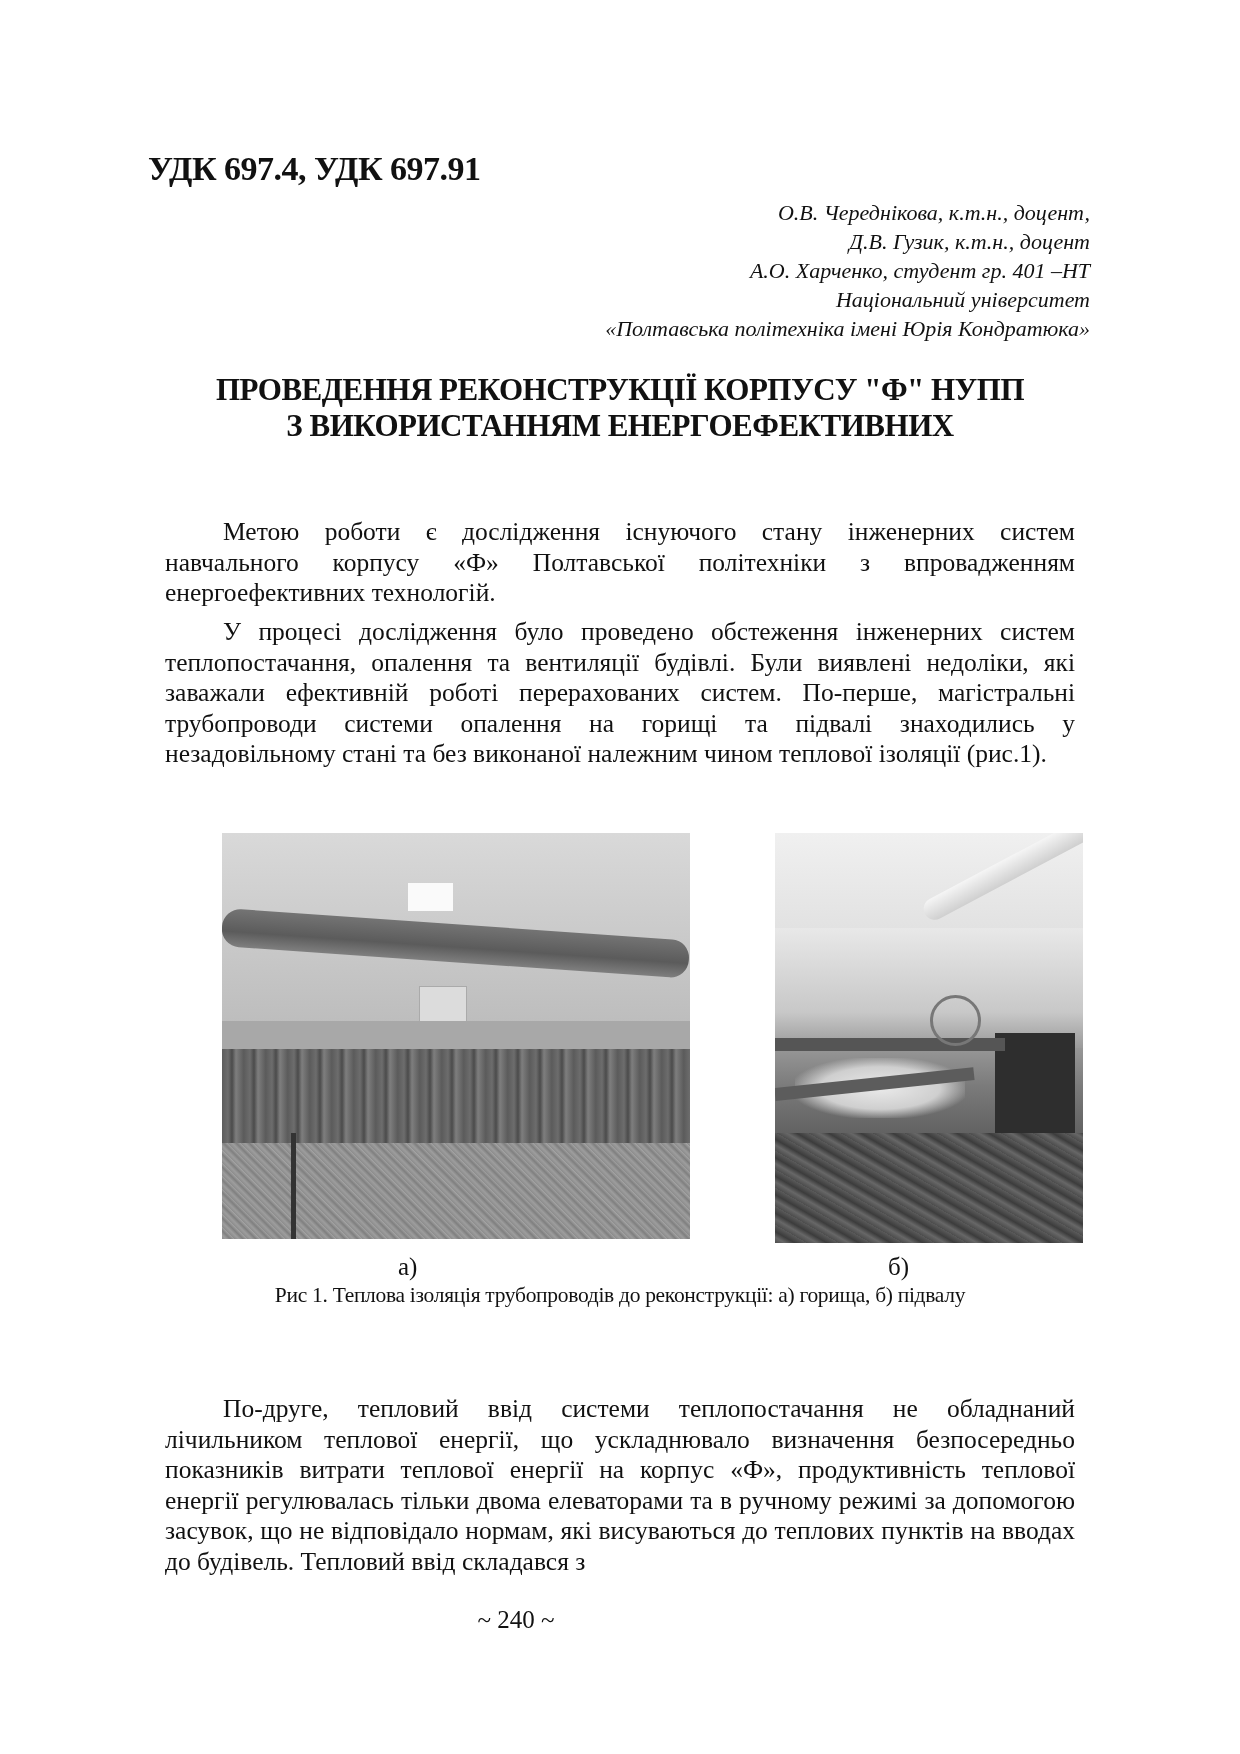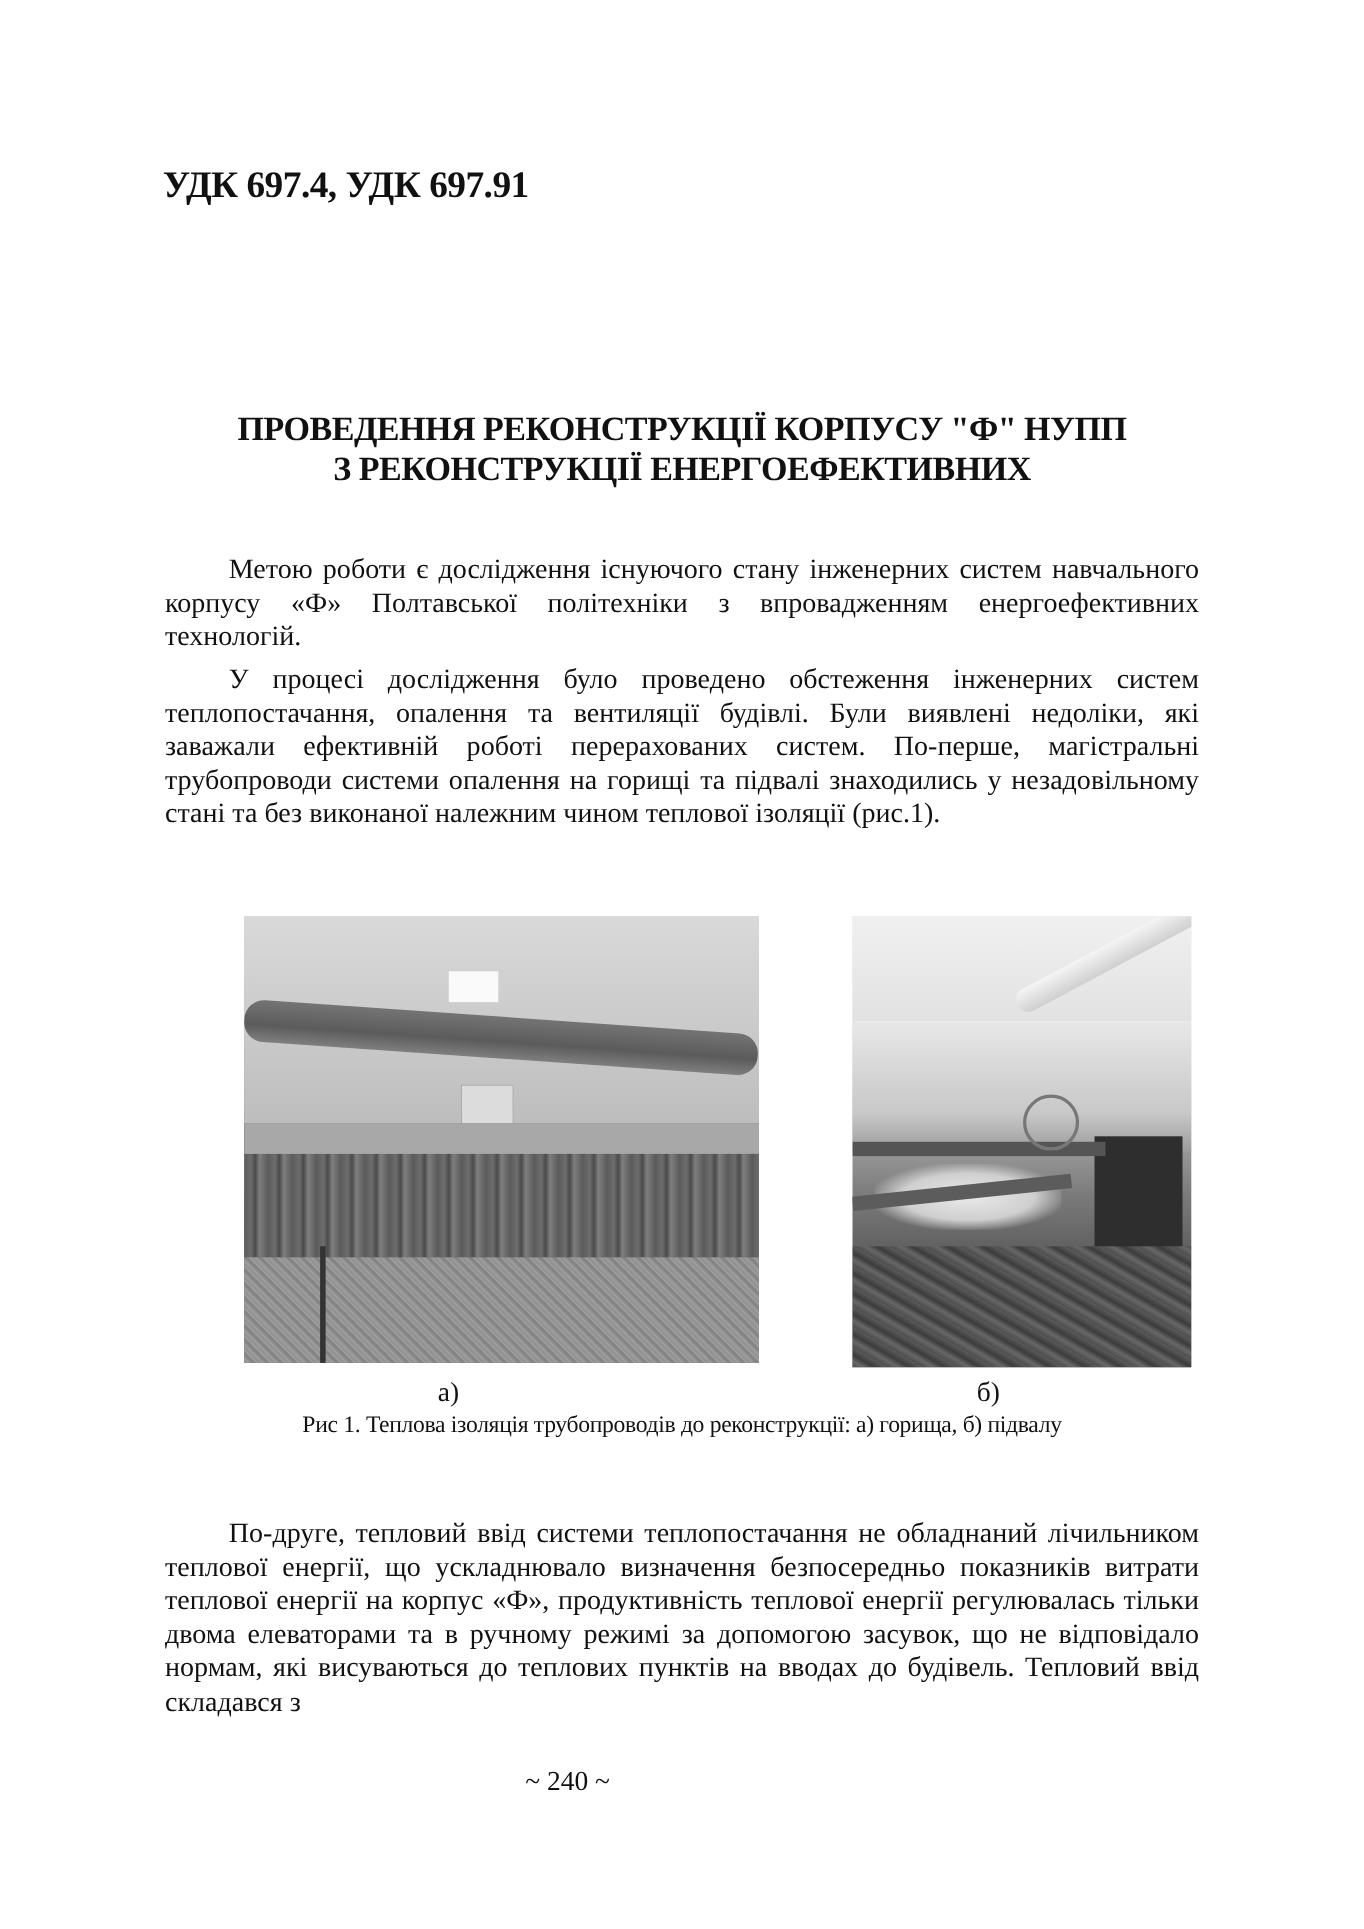--- a/index.html
+++ b/index.html
@@ -51,21 +51,21 @@
     }
     .body-text {
       position: absolute;
       left: 148px;
       width: 944px;
       font-size: 25.5px;
       line-height: 30.5px;
       text-align: justify;
     }
     .body-text p {
-      margin: 2px;
+      margin: 17px;
       text-indent: 58px;
     }
     .para1 { top: 500px; }
     .para2 { top: 600px; }
     .para3 { top: 1377px; }
     .figure {
       position: absolute;
       left: 0; top: 0;
     }
     .photo {
@@ -128,24 +128,31 @@
       font-size: 25px;
     }
   </style>
 </head>
 <body>
 
 <div class="page">
 
   <div class="udk">УДК 697.4, УДК 697.91</div>
 
+  <div class="authors">
+    <div>О.В. Череднікова, к.т.н., доцент,</div>
+    <div>Д.В. Гузик, к.т.н., доцент</div>
+    <div>А.О. Харченко, студент гр. 401 –НТ</div>
+    <div>Національний університет</div>
+    <div>«Полтавська політехніка імені Юрія Кондратюка»</div>
+  </div>
 
   <div class="title">
     <div>ПРОВЕДЕННЯ РЕКОНСТРУКЦІЇ КОРПУСУ "Ф" НУПП</div>
-    <div>З РЕКОНСТРУКЦІЇ ЕНЕРГОЕФЕКТИВНИХ</div>
+    <div>З ВИКОРИСТАННЯМ ЕНЕРГОЕФЕКТИВНИХ</div>
   </div>
 
   <div class="body-text para1">
     <p>Метою роботи є дослідження існуючого стану інженерних систем навчального корпусу «Ф» Полтавської політехніки з впровадженням енергоефективних технологій.</p>
   </div>
 
   <div class="body-text para2">
     <p>У процесі дослідження було проведено обстеження інженерних систем теплопостачання, опалення та вентиляції будівлі. Були виявлені недоліки, які заважали ефективній роботі перерахованих систем. По-перше, магістральні трубопроводи системи опалення на горищі та підвалі знаходились у незадовільному стані та без виконаної належним чином теплової ізоляції (рис.1).</p>
   </div>
 

